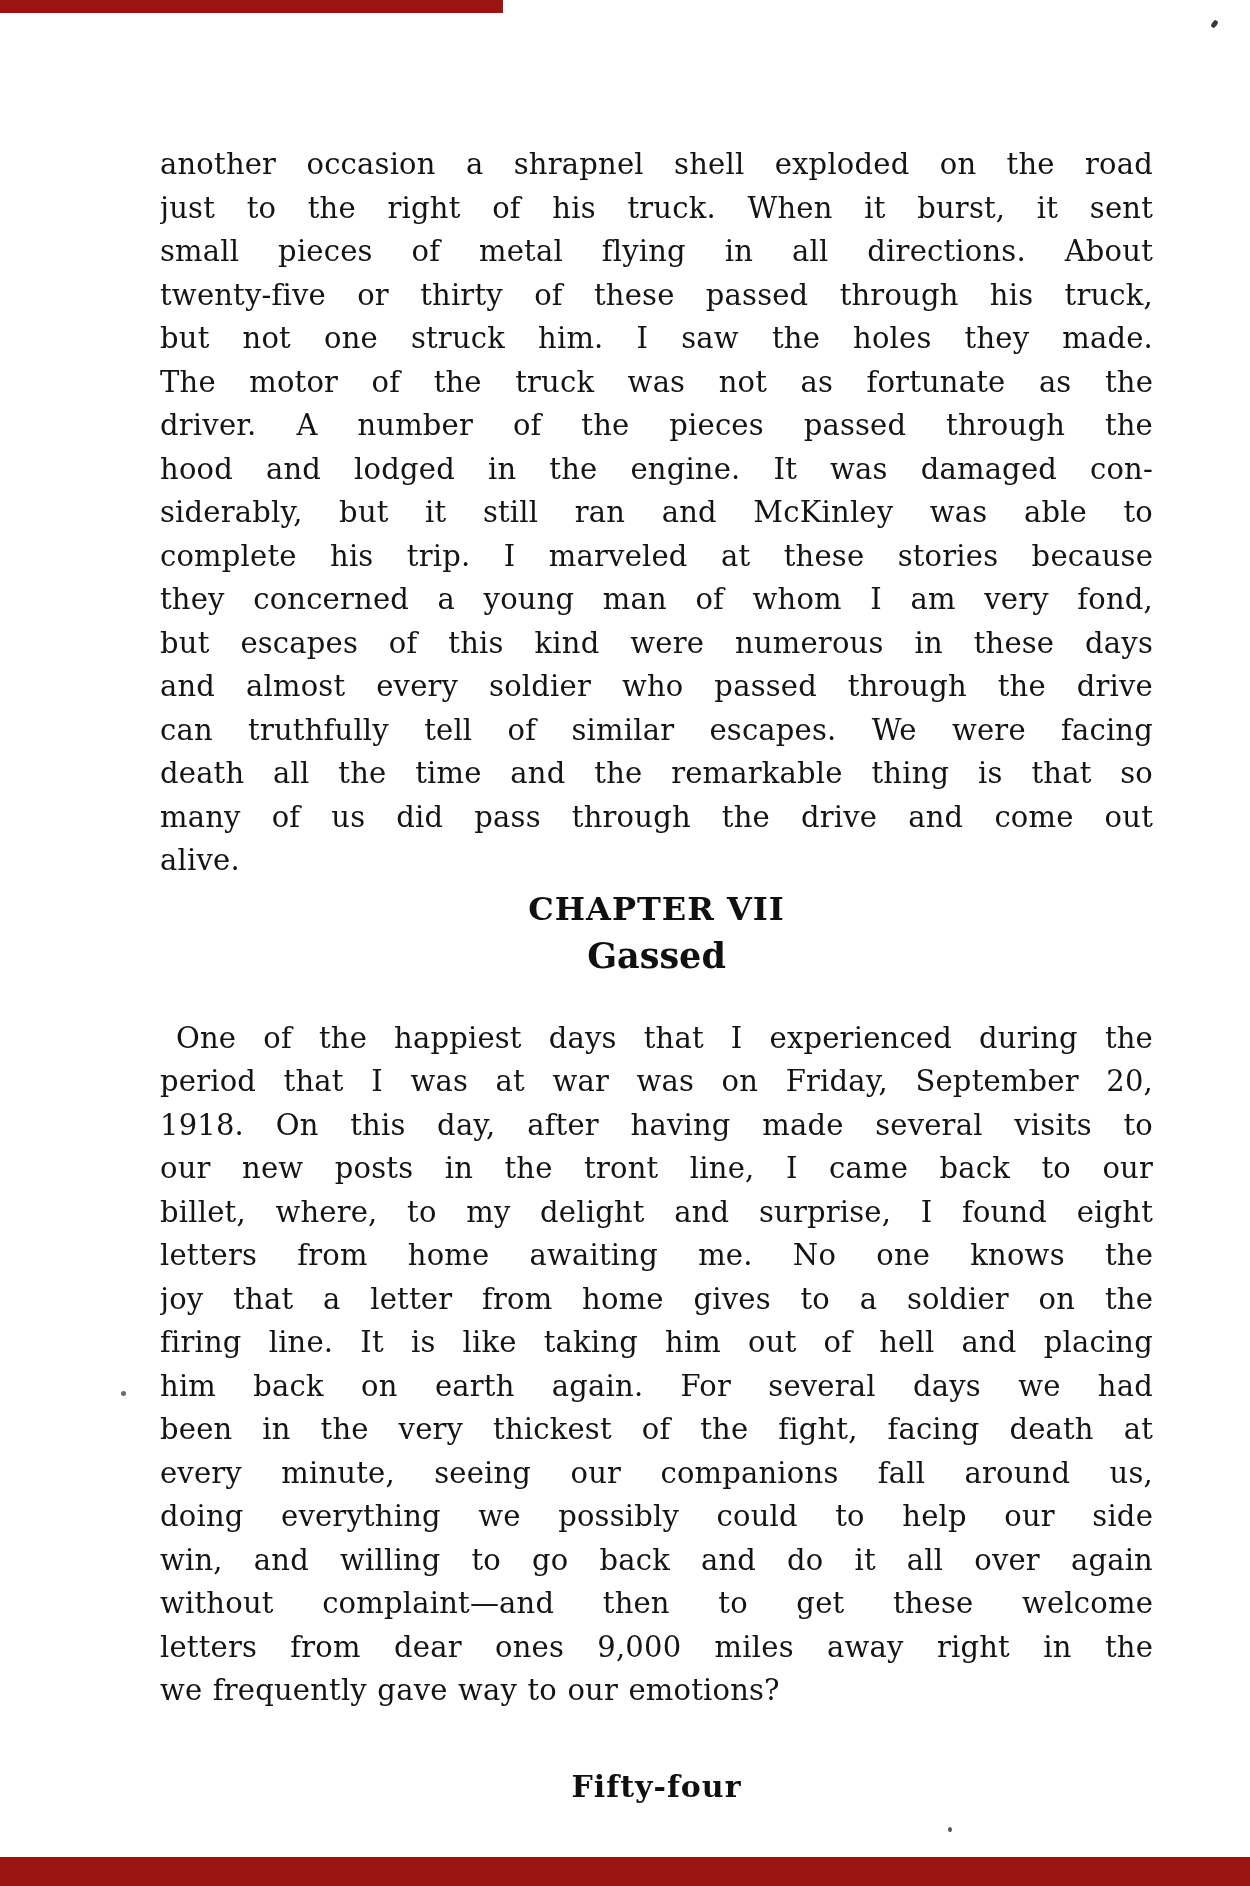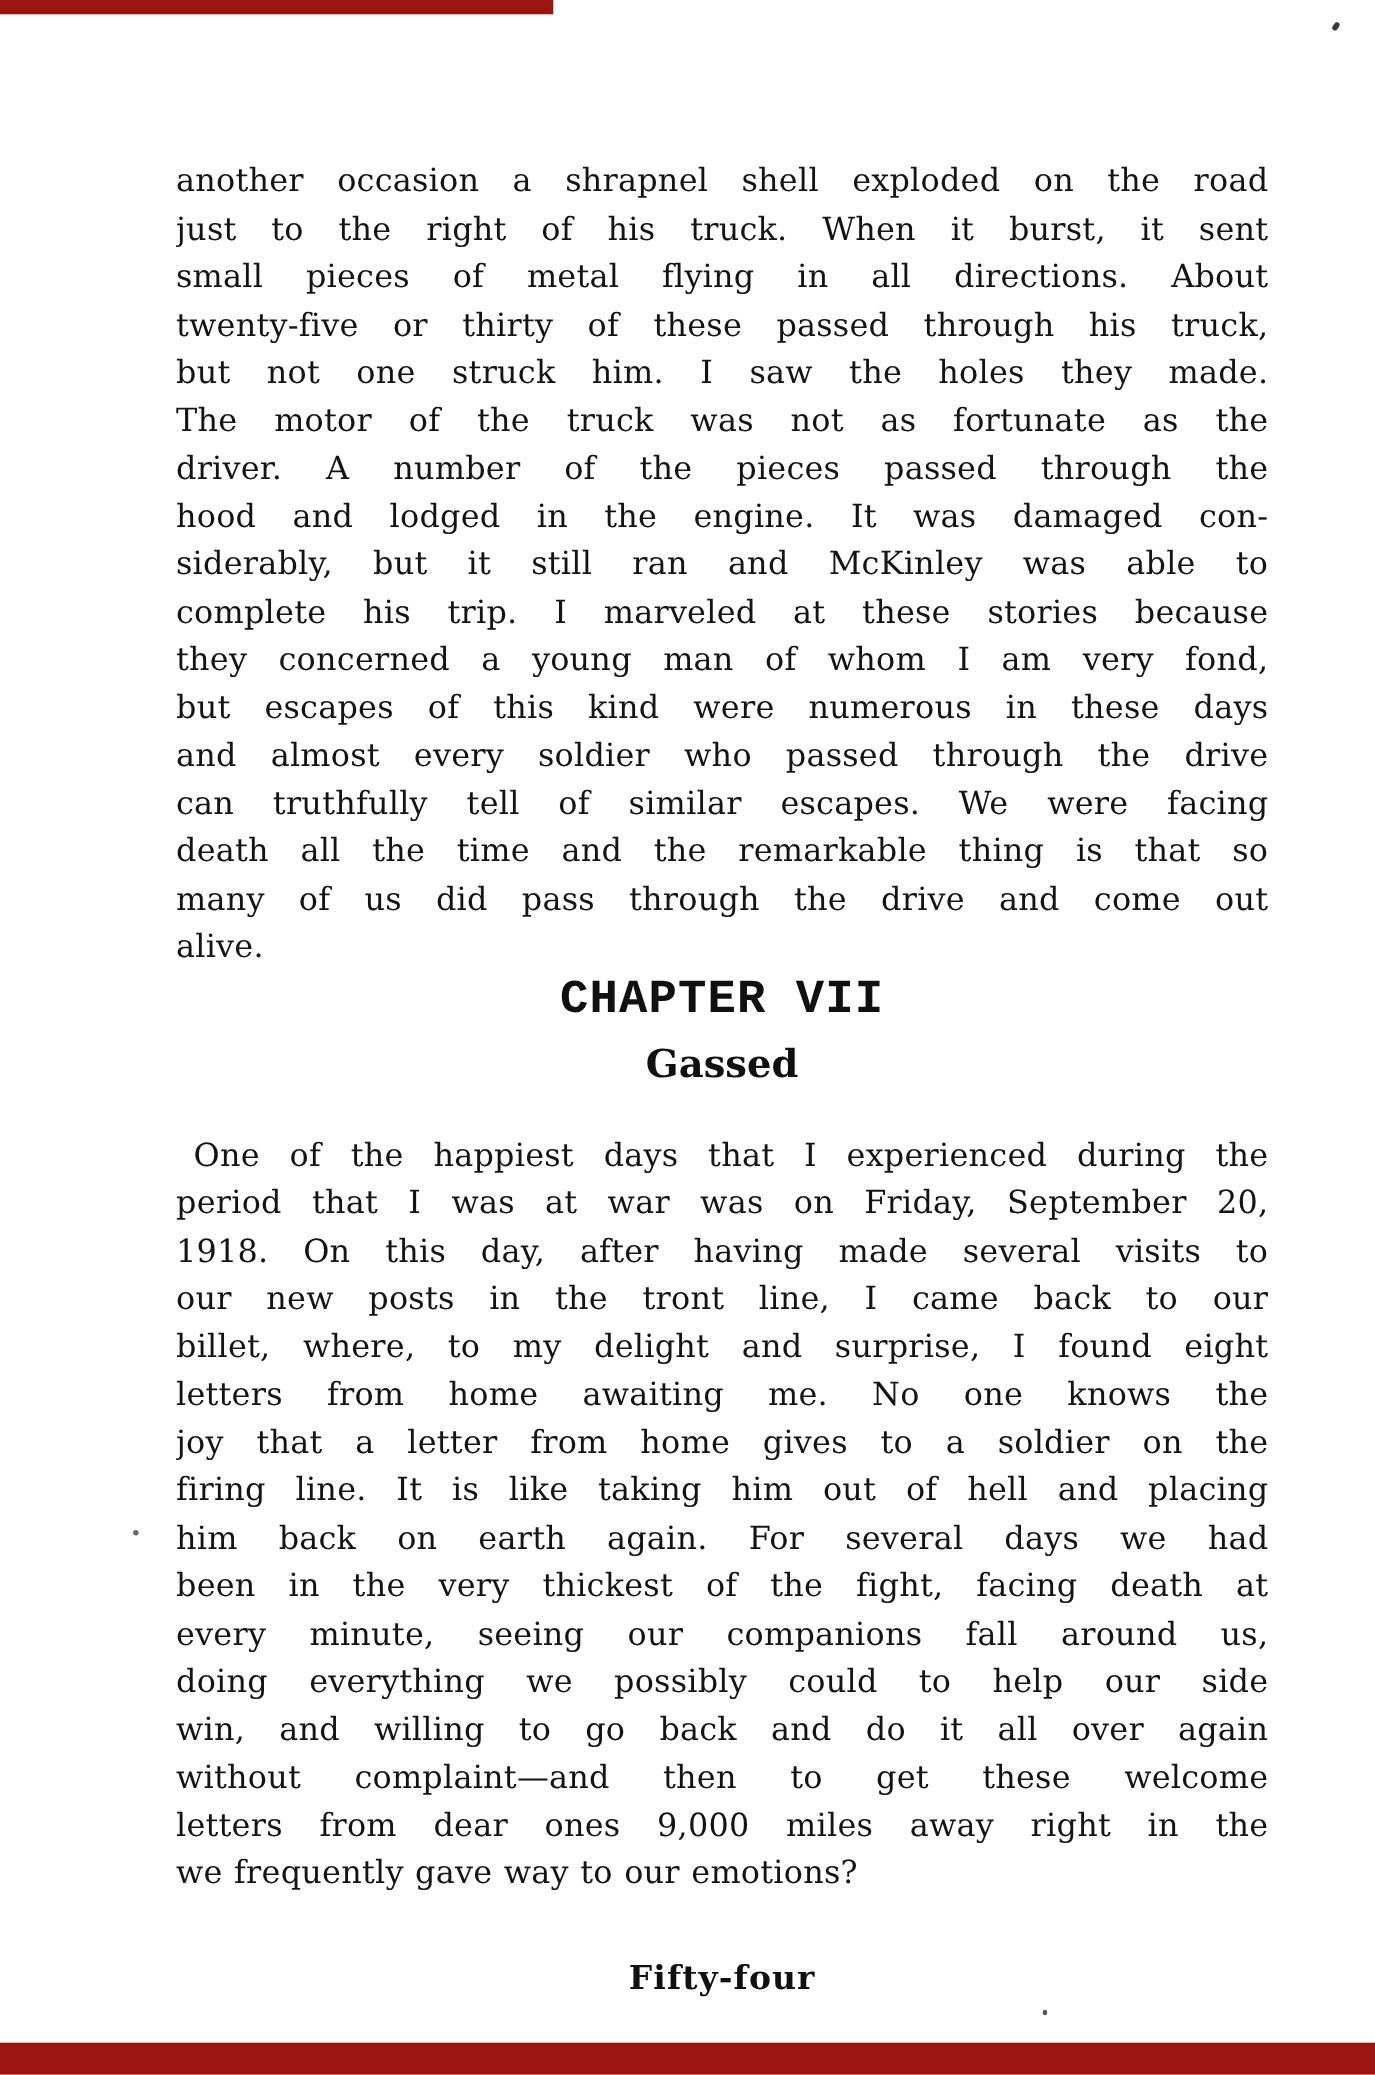--- a/index.html
+++ b/index.html
@@ -30,32 +30,31 @@
     text-align: justify;
     text-align-last: justify;
     text-justify: inter-word;
     letter-spacing: 0.2px;
     word-spacing: 1px;
   }
   .line-left   { text-align-last: left; }
   .line-indent { text-indent: 16px; margin-top: 40px; }
 
   .chapter {
-    font-size: 43px; font-weight: bold;
+    font-size: 32px; font-weight: bold;
     text-align: center;
     margin: 4px 0 0 0;
     line-height: 44px;
     letter-spacing: 1px;
     color: #101010;
-    font-family: Liberation Mono, monospace;
   }
   .section {
     font-size: 35px; font-weight: bold;
     text-align: center;
-    margin: 16px 0 0 0;
+    margin: 4px 0 0 0;
     line-height: 42px;
     color: #101010;
   }
   .folio {
     font-size: 30px; font-weight: bold;
     text-align: center;
     margin-top: 56px;
     letter-spacing: 1px;
     color: #101010;
   }

